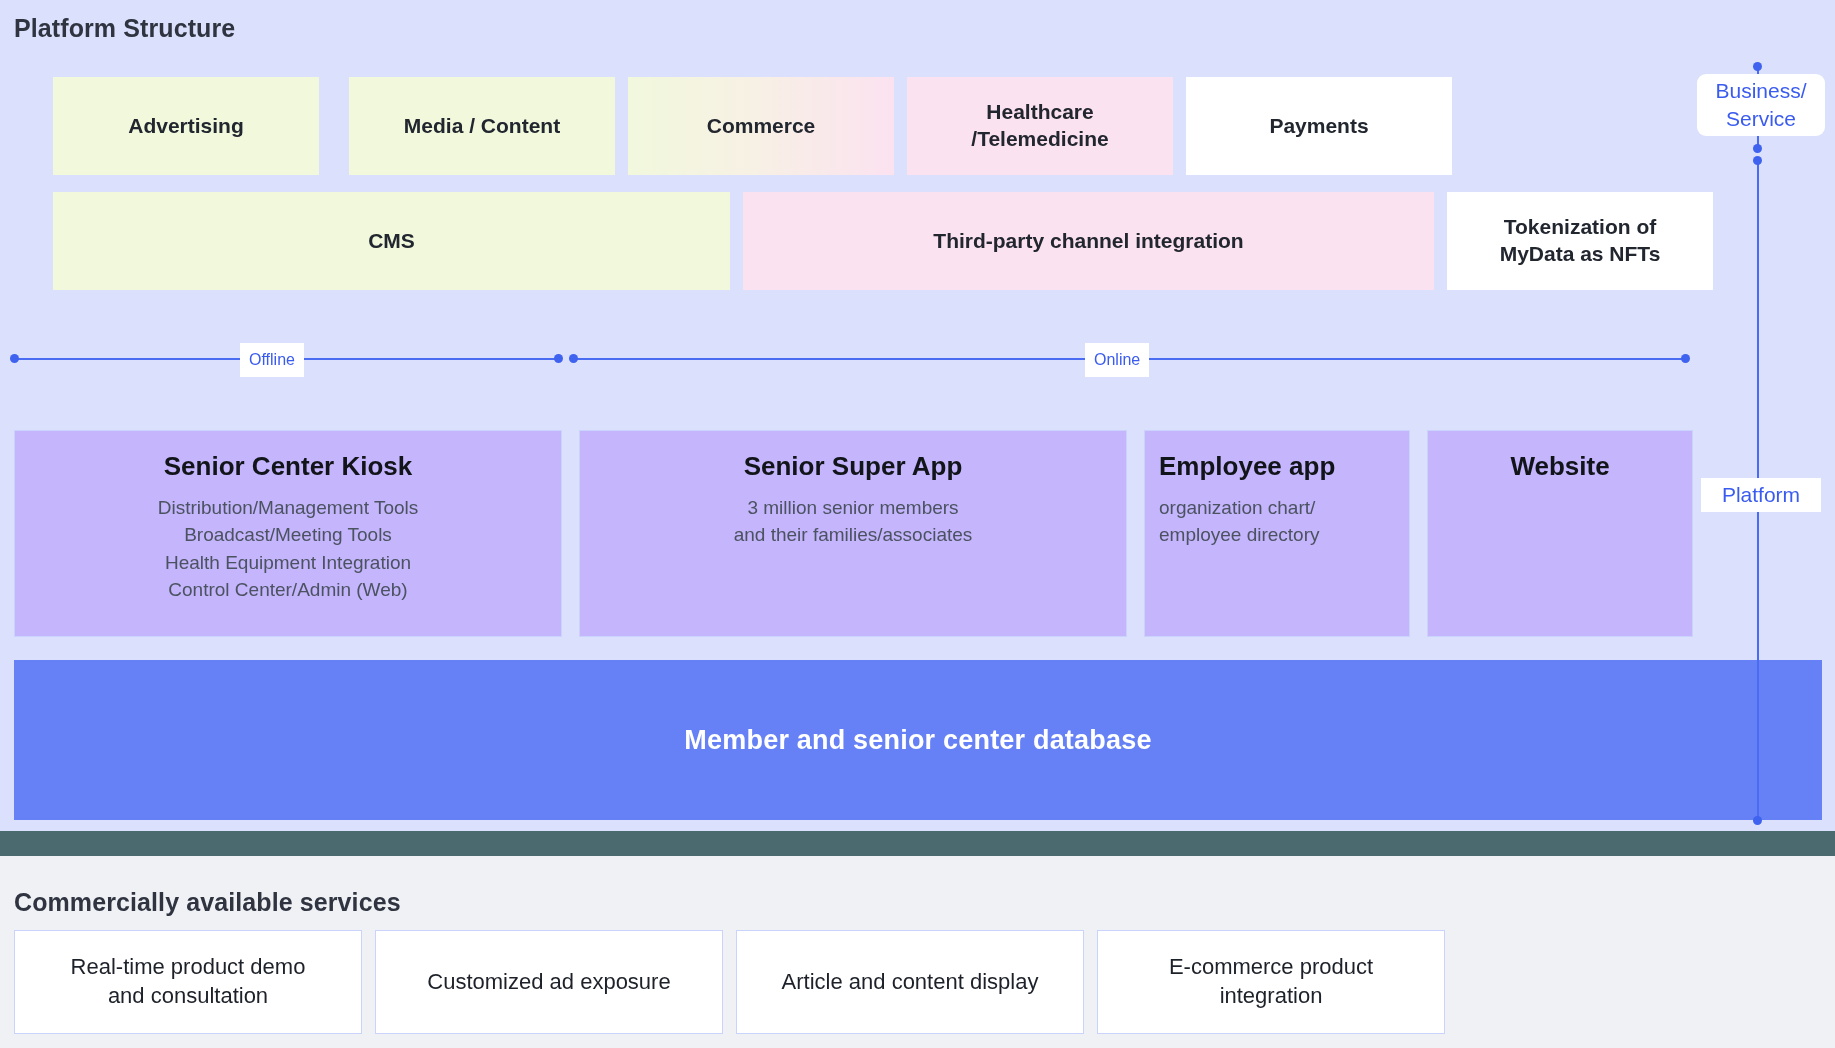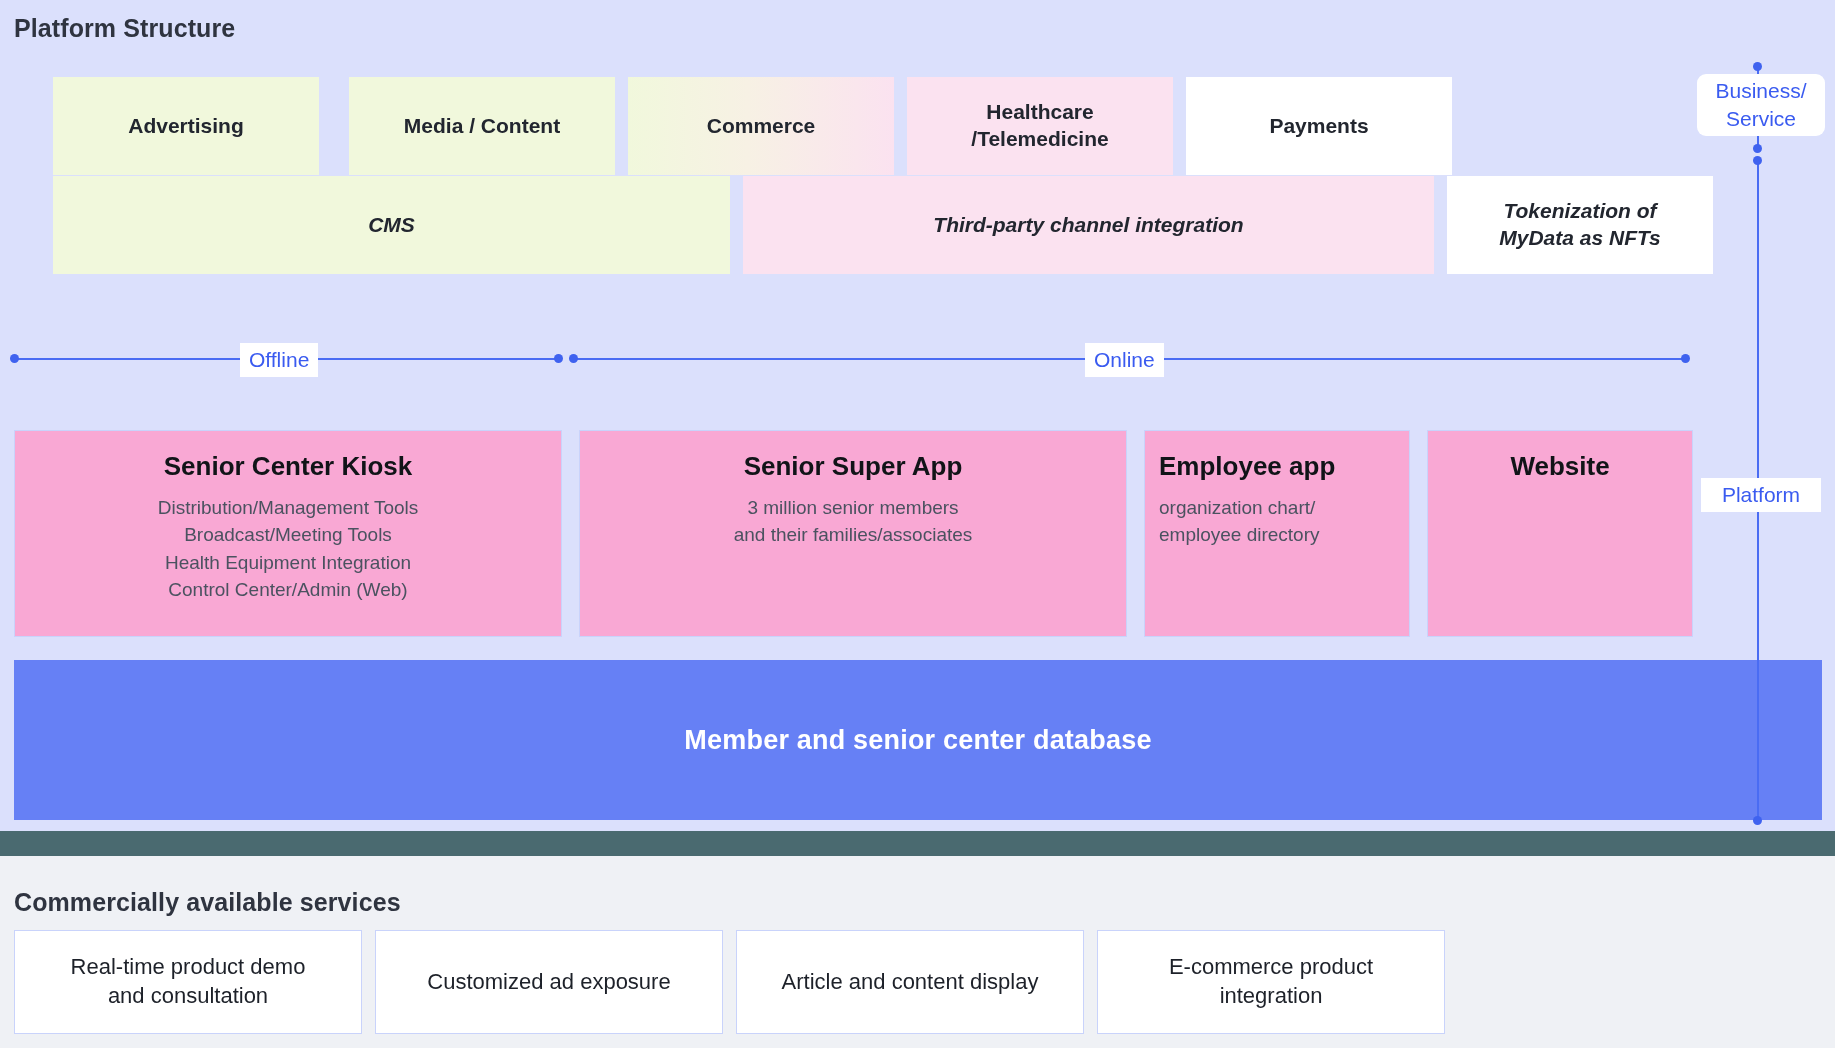--- a/index.html
+++ b/index.html
@@ -19,21 +19,21 @@
   }
   .section-title{
     position:absolute;left:14px;top:14px;
     font-size:25px;font-weight:bold;color:#2f3440;
     letter-spacing:.1px;
   }
 
   
   .biz-row{position:absolute;left:14px;display:flex;gap:13px;padding-left:39px;}
   .biz-row.r1{top:77px;width:1660px;height:98px;}
-  .biz-row.r2{top:176px;width:1660px;height:98px;font-style:italic;}
+  .biz-row.r2{top:192px;width:1660px;height:98px;}
 
   .cell{
     display:flex;align-items:center;justify-content:center;
     text-align:center;
     font-size:21px;font-weight:bold;color:#22262f;
     line-height:1.28;
     box-sizing:border-box;
     padding:4px 8px;
   }
   .c-green{background:#f1f8dc;}
@@ -57,28 +57,28 @@
   .axis-line{
     position:absolute;top:17px;height:2px;background:#4a6cf3;
   }
   .axis-dot{
     position:absolute;width:9px;height:9px;border-radius:50%;
     background:#3f62ef;top:13px;
   }
   .axis-label{
     position:absolute;top:2px;
     background:#ffffff;color:#3a5bf0;
-    font-size:21px;line-height:30px;
+    font-size:16px;line-height:30px;
     padding:2px 9px;
   }
 
   
   .plat-row{position:absolute;left:14px;top:430px;display:flex;gap:17px;}
   .plat-card{
-    background:#f9a8d4;border:1px solid #c9d3fb;box-sizing:border-box;
+    background:#c4b5fd;border:1px solid #c9d3fb;box-sizing:border-box;
     padding:20px 14px 14px;
   }
   .plat-card .pc-title{
     font-size:26px;font-weight:bold;color:#111418;
     text-align:center;line-height:1.22;margin-bottom:11px;
   }
   .plat-card .pc-sub{
     font-size:19px;color:#4b5260;line-height:1.45;text-align:center;
   }
   .plat-card.left .pc-title,

